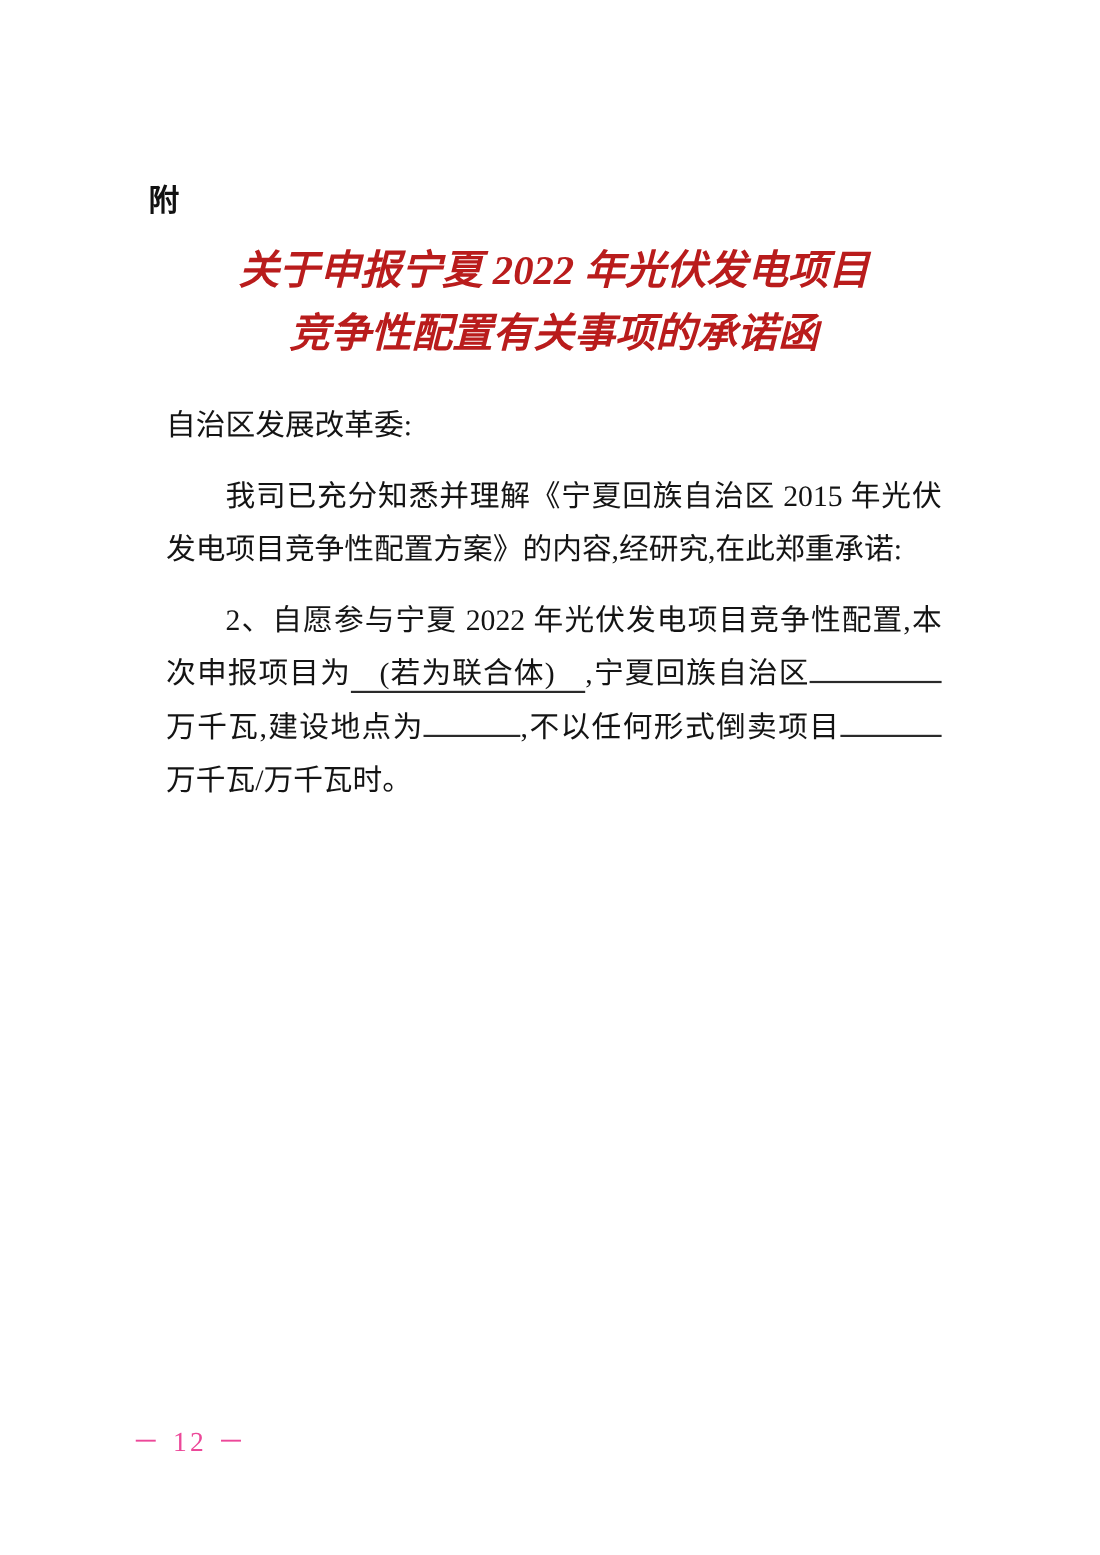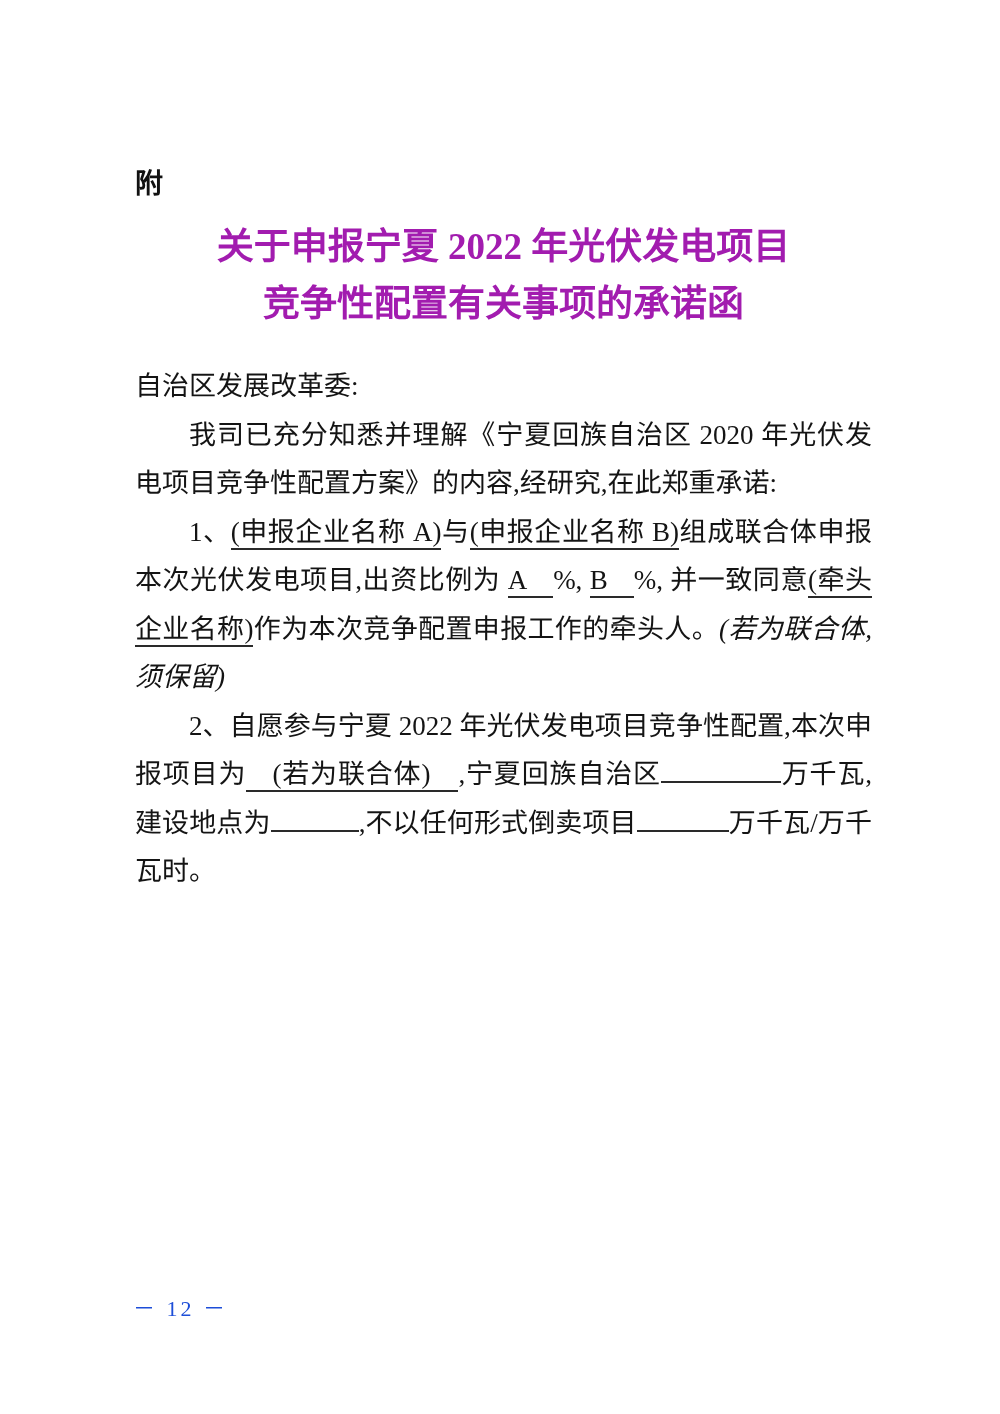--- a/index.html
+++ b/index.html
@@ -24,32 +24,33 @@
     font-weight: 700;
     line-height: 36px;
     color: #111111;
   }
   .doc-title {
     margin: 16px 0 0 0;
     text-align: center;
     font-size: 37px;
     font-weight: 700;
     line-height: 57px;
-    color: #a21caf;
+    color: #b91c1c;
+    font-style: italic;
   }
   .title-line { display: block; }
   .doc-body {
     margin-top: 30px;
     font-size: 27px;
     line-height: 48.5px;
     text-align: justify;
     text-justify: inter-character;
   }
   .para {
-    margin: 0;
+    margin: 16px;
     text-indent: 2em;
   }
   .para.no-indent { text-indent: 0; }
   .u {
     border-bottom: 2px solid #2a2a2a;
     padding-bottom: 1px;
   }
   .u-pad {
     padding-left: 26px;
     padding-right: 28px;
@@ -64,46 +65,45 @@
     vertical-align: baseline;
   }
   .w120 { width: 120px; }
   .w88  { width: 88px; }
   .w92  { width: 92px; }
   .note {
     font-style: italic;
   }
   .footer {
     position: absolute;
-    left: 133px;
+    left: 120px;
     top: 1290px;
-    font-size: 22px;
+    font-size: 25px;
     letter-spacing: 3px;
-    color: #1d4ed8;
+    color: #ec4899;
   }
 </style>
 </head>
 <body>
 
 <div class="page">
 
   <div class="attachment">附</div>
 
   <h1 class="doc-title">
     <span class="title-line">关于申报宁夏 2022 年光伏发电项目</span>
     <span class="title-line">竞争性配置有关事项的承诺函</span>
   </h1>
 
   <div class="doc-body">
 
     <p class="para no-indent">自治区发展改革委:</p>
 
-    <p class="para">我司已充分知悉并理解《宁夏回族自治区 2020 年光伏发电项目竞争性配置方案》的内容,经研究,在此郑重承诺:</p>
+    <p class="para">我司已充分知悉并理解《宁夏回族自治区 2015 年光伏发电项目竞争性配置方案》的内容,经研究,在此郑重承诺:</p>
 
-    <p class="para"><span>1、</span><span class="u">(申报企业名称 A)</span><span>与</span><span class="u">(申报企业名称 B)</span><span>组成联合体申报本次光伏发电项目,出资比例为 </span><span class="u u-ratio">A</span><span>%, </span><span class="u u-ratio">B</span><span>%, 并一致同意</span><span class="u">(牵头企业名称)</span><span>作为本次竞争配置申报工作的牵头人。</span><span class="note">(若为联合体,须保留)</span></p>
 
     <p class="para"><span>2、自愿参与宁夏 2022 年光伏发电项目竞争性配置,本次申报项目为</span><span class="u u-pad">(若为联合体)</span><span>,宁夏回族自治区</span><span class="blank w120"></span><span>万千瓦,建设地点为</span><span class="blank w88"></span><span>,不以任何形式倒卖项目</span><span class="blank w92"></span><span>万千瓦/万千瓦时。</span></p>
 
 
 
   </div>
 
   <div class="footer">－ 12 －</div>
 
 </div>

